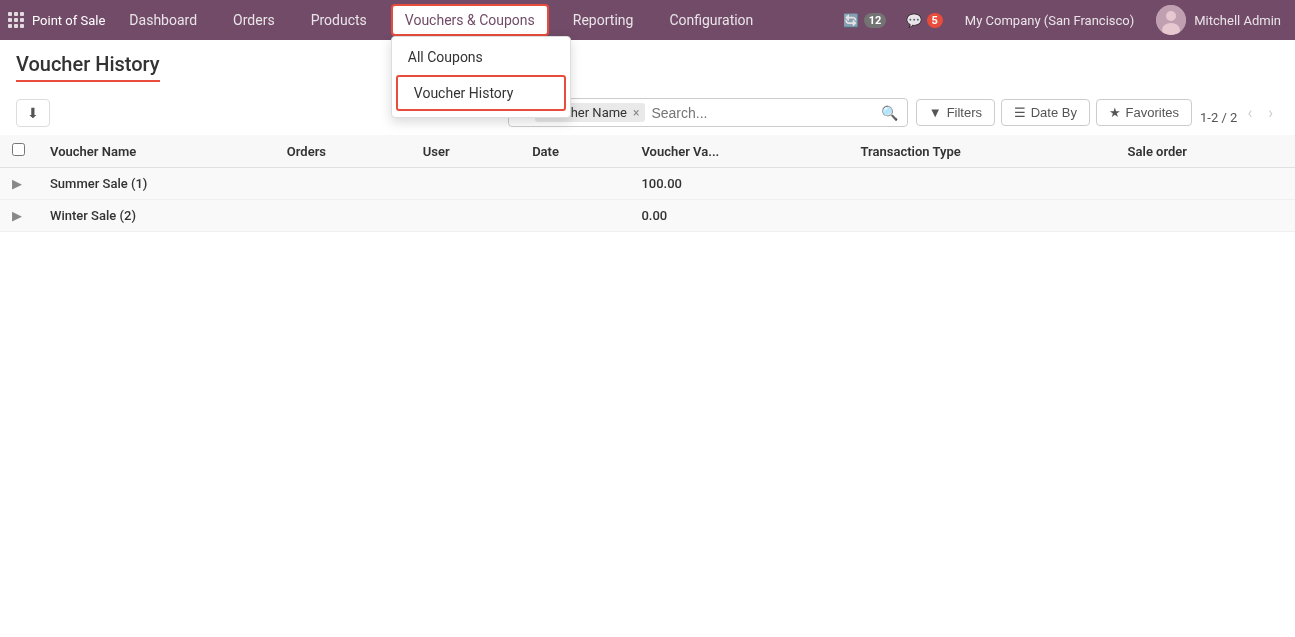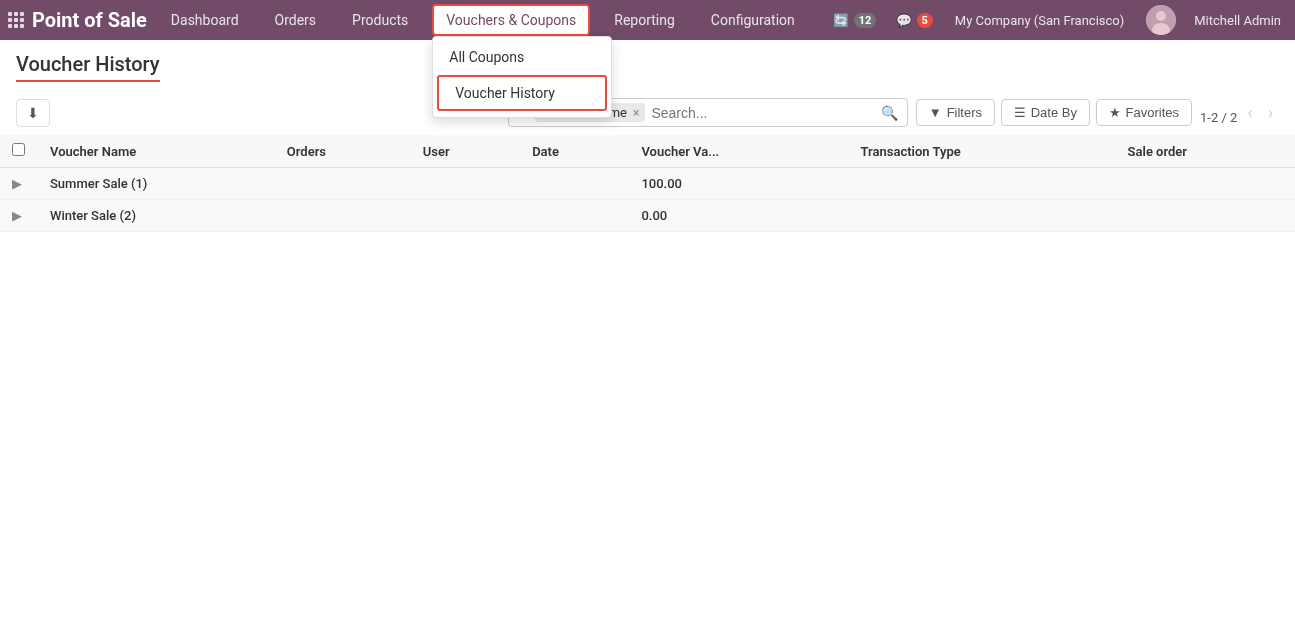--- a/index.html
+++ b/index.html
@@ -25,22 +25,22 @@
       grid-template-columns: 1fr 1fr 1fr;
       gap: 2px;
       width: 16px;
       height: 16px;
     }
     .topnav-logo .grid-icon span {
       background: rgba(255,255,255,0.8);
       border-radius: 1px;
     }
     .topnav-title {
-      font-size: 20px;
-      font-weight: 700;
+      font-size: 13px;
+      font-weight: 400;
       color: #fff;
     }
     .topnav-menu {
       display: flex;
       align-items: center;
       gap: 12px;
       flex: 1;
     }
     .topnav-menu-item {
       padding: 6px 12px;
@@ -84,21 +84,21 @@
     .badge-count.red { background: #e74c3c; }
     .topnav-company {
       color: rgba(255,255,255,0.85);
       font-size: 13px;
       cursor: pointer;
       padding: 4px 8px;
     }
     .topnav-user {
       display: flex;
       align-items: center;
-      gap: 18px;
+      gap: 8px;
       cursor: pointer;
       padding: 4px 6px;
     }
     .user-avatar {
       width: 30px;
       height: 30px;
       border-radius: 50%;
       background: #c0a0b0;
       display: flex;
       align-items: center;

